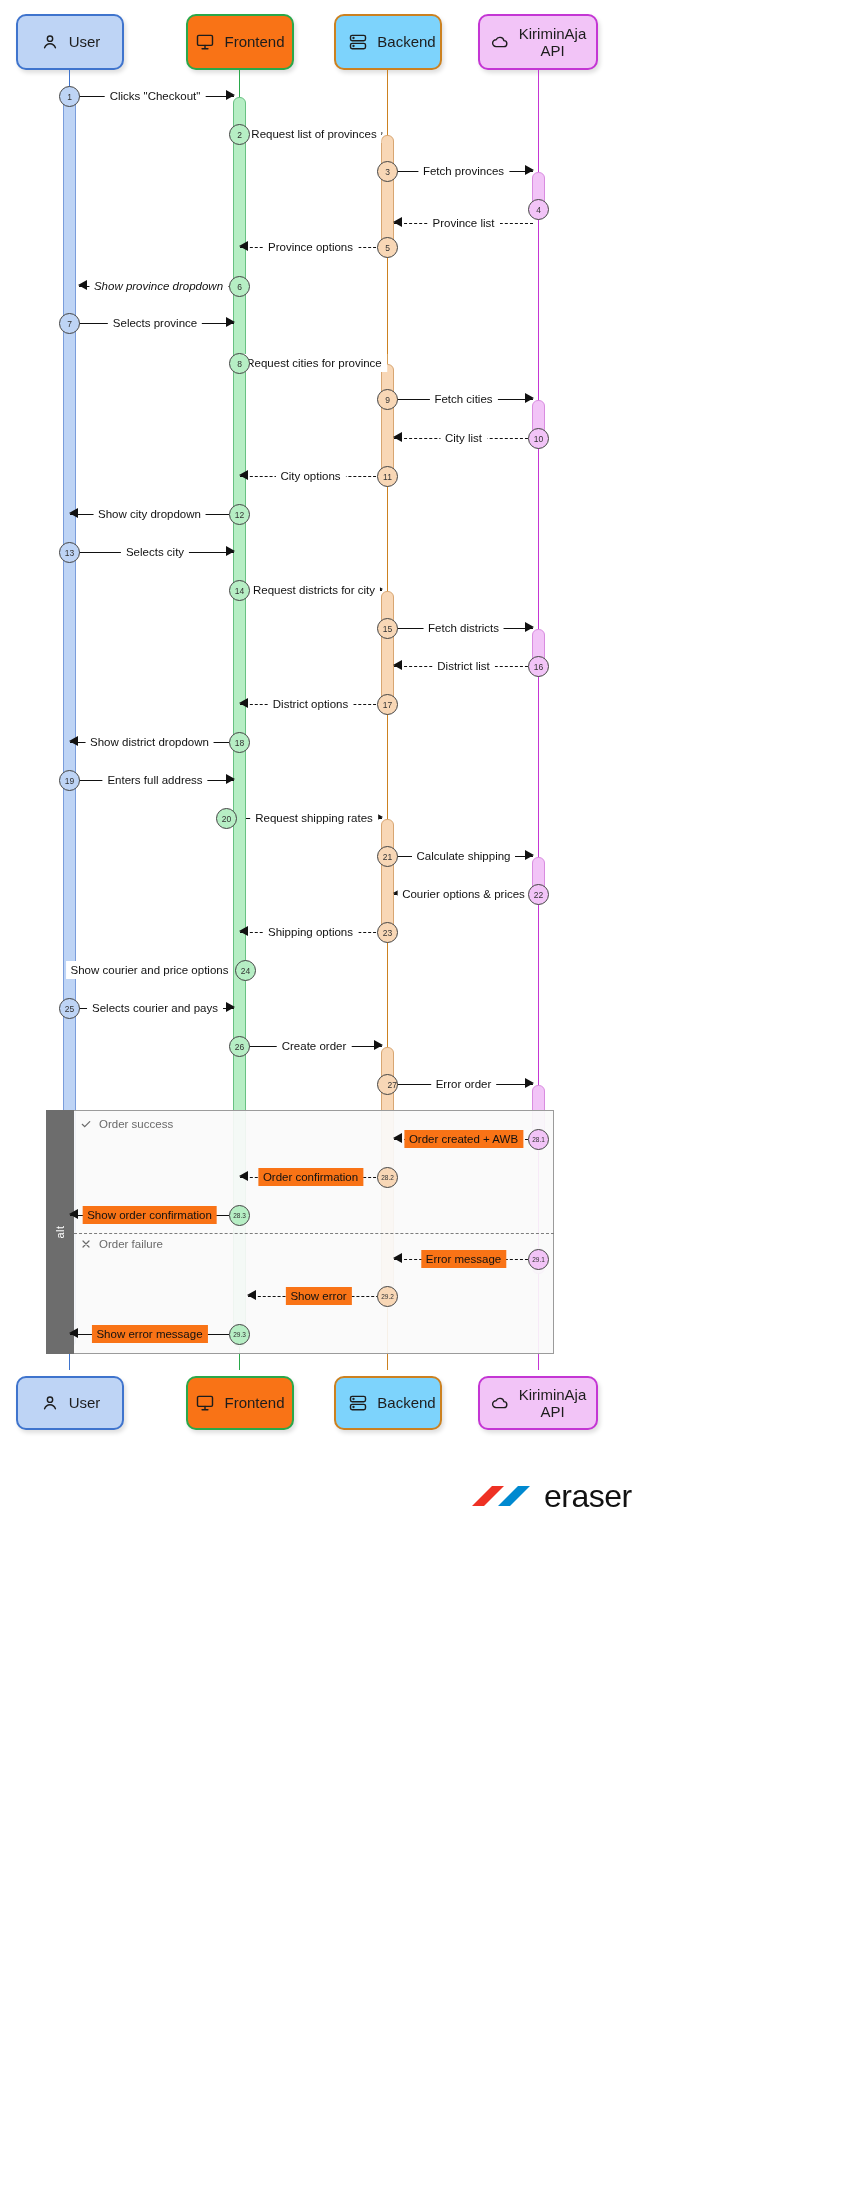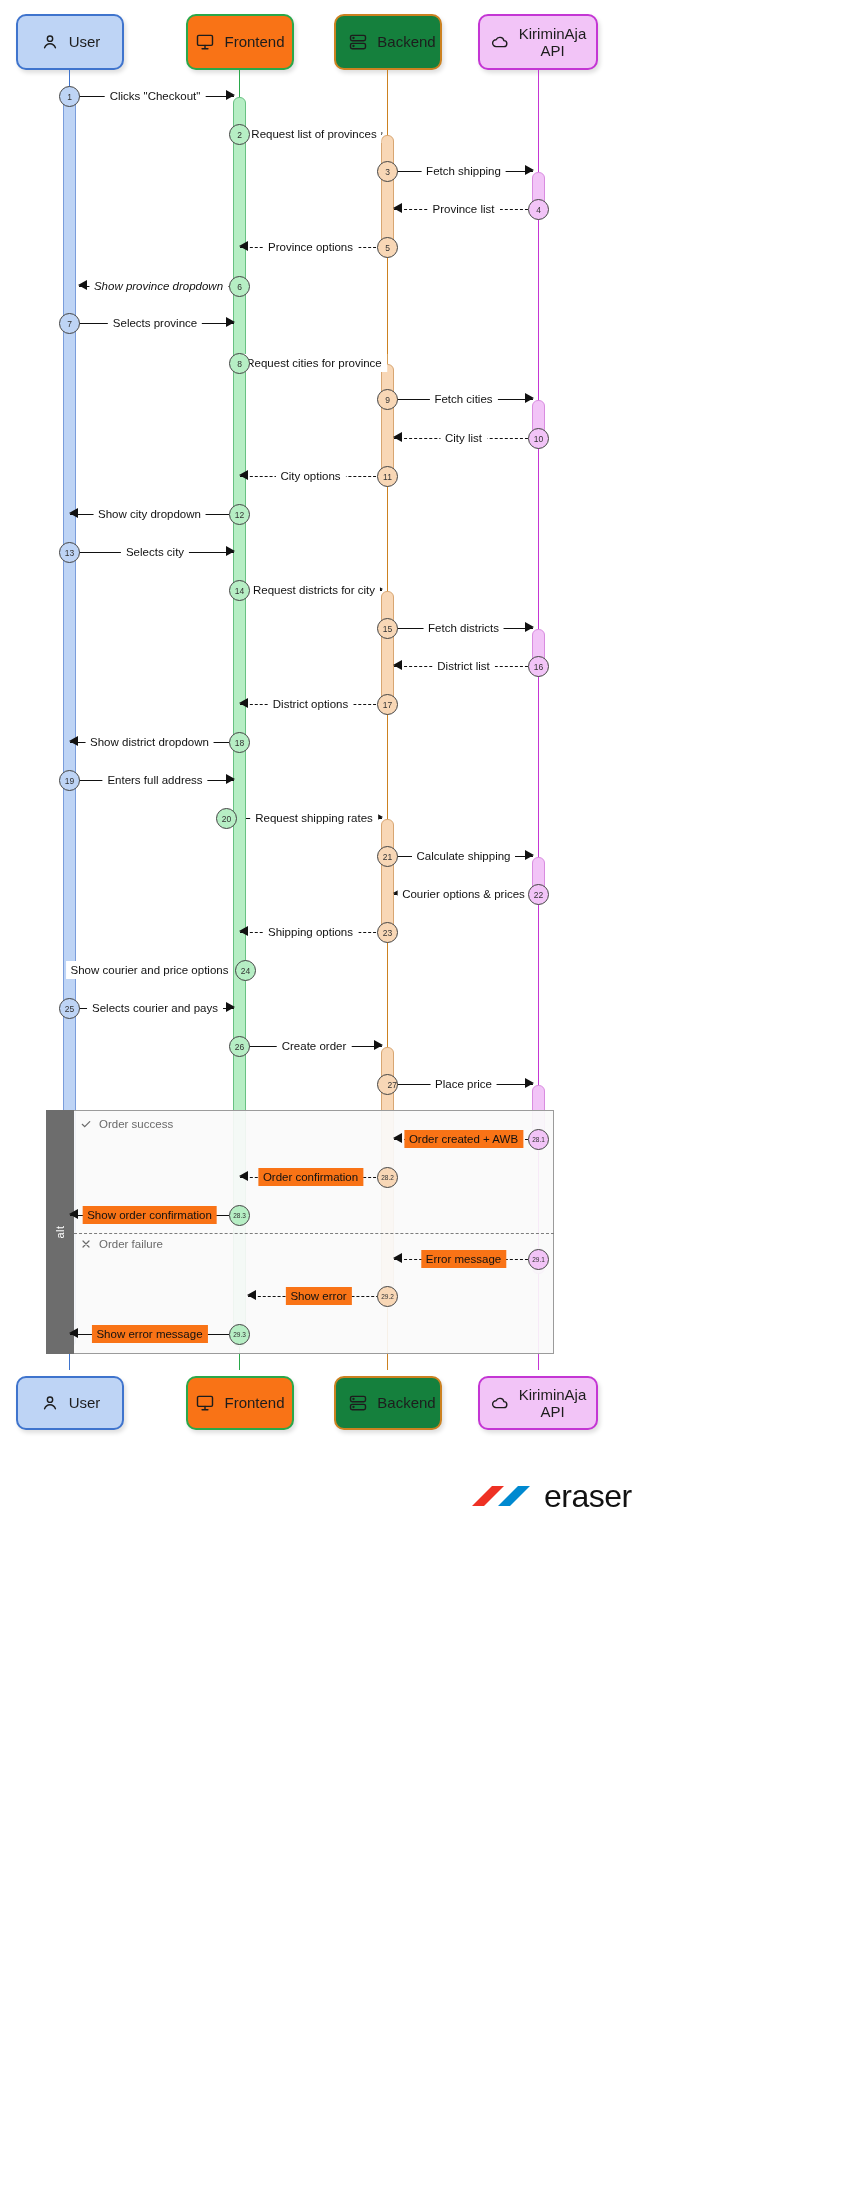--- a/index.html
+++ b/index.html
@@ -19,21 +19,21 @@
     box-shadow:2px 3px 4px rgba(0,0,0,0.13);
     text-align:center;
   }
   .actor .alabel{
     font-size:15px; color:#1d1d1d; line-height:1.15; white-space:pre-line;
   }
   .actor .aicon{ width:20px; height:20px; flex:0 0 20px; display:block; }
 
   .a-user     { background:#bed4f5; border-color:#3f74cd; }
   .a-frontend { background:#f97316; border-color:#2aa84a; }
-  .a-backend  { background:#15803d; border-color:#cc8120;padding-left:8px; }
+  .a-backend  { background:#7dd3fc; border-color:#cc8120;padding-left:8px; }
   .a-api      { background:#f2c4f7; border-color:#c436d4; }
 
   
   .lifeline{ position:absolute; width:1px; }
   .ll-user{ background:#3f74cd; }
   .ll-frontend{ background:#2aa84a; }
   .ll-backend{ background:#cc8120; }
   .ll-api{ background:#c436d4; }
 
   
@@ -208,27 +208,27 @@
   <div class="head right"></div>
   <div class="mlabel">Request list of provinces</div>
 </div>
 <div class="step w s-frontend" style="left:229px; top:124px;">
   <span>2</span>
   </div>
 
 <div class="msg" style="left:394px; top:163px; width:139px;">
   <div class="line"></div>
   <div class="head right"></div>
-  <div class="mlabel">Fetch shipping</div>
+  <div class="mlabel">Fetch provinces</div>
 </div>
 <div class="step w s-backend" style="left:377px; top:161px;">
   <span>3</span>
   </div>
 
-<div class="msg dashed" style="left:394px; top:201px; width:139px;text-align:right;">
+<div class="msg dashed" style="left:394px; top:215px; width:139px;text-align:right;">
   <div class="line"></div>
   <div class="head left"></div>
   <div class="mlabel">Province list</div>
 </div>
 <div class="step w s-api" style="left:528px; top:199px;">
   <span>4</span>
   </div>
 
 <div class="msg dashed" style="left:240px; top:239px; width:141px;">
   <div class="line"></div>
@@ -424,21 +424,21 @@
   <div class="head right"></div>
   <div class="mlabel">Create order</div>
 </div>
 <div class="step w s-frontend" style="left:229px; top:1036px;">
   <span>26</span>
   </div>
 
 <div class="msg" style="left:394px; top:1076px; width:139px;">
   <div class="line"></div>
   <div class="head right"></div>
-  <div class="mlabel">Place price</div>
+  <div class="mlabel">Error order</div>
 </div>
 <div class="step w s-backend" style="left:377px; top:1074px;justify-content:flex-end;">
   <span>27</span>
   </div>
 
 <div class="msg dashed onalt" style="left:394px; top:1131px; width:139px; z-index:8;">
   <div class="line"></div>
   <div class="head left"></div>
   <div class="mlabel">Order created + AWB</div>
 </div>

